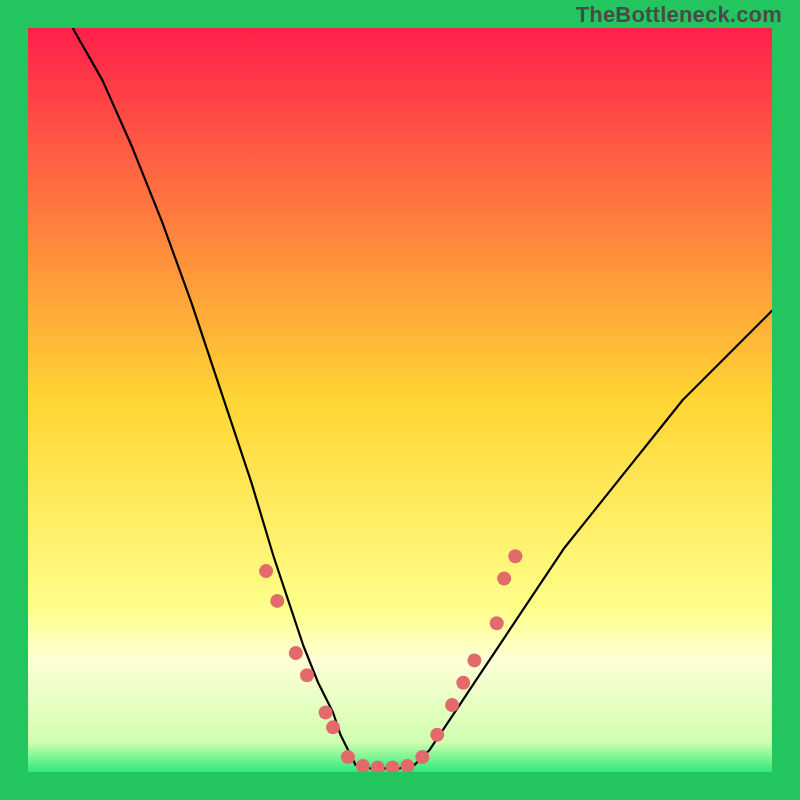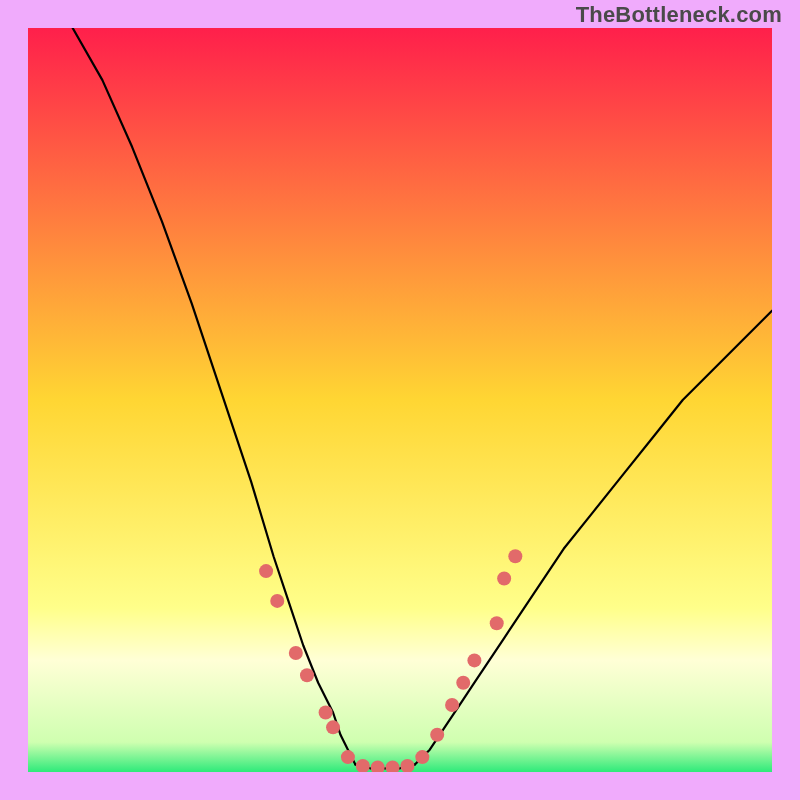--- a/index.html
+++ b/index.html
@@ -8,21 +8,21 @@
     width: 800px;
     height: 800px;
     overflow: hidden;
     background: #000;
     font-family: Arial, Helvetica, sans-serif;
   }
   .frame {
     position: relative;
     width: 800px;
     height: 800px;
-    background: #f0abfc;
+    background: #22c55e;
     text-align: center;
   }
   .watermark {
     position: absolute;
     top: 2px;
     right: 18px;
     color: #4a4a4a;
     font-size: 22px;
     font-weight: 600;
     letter-spacing: 0.2px;

